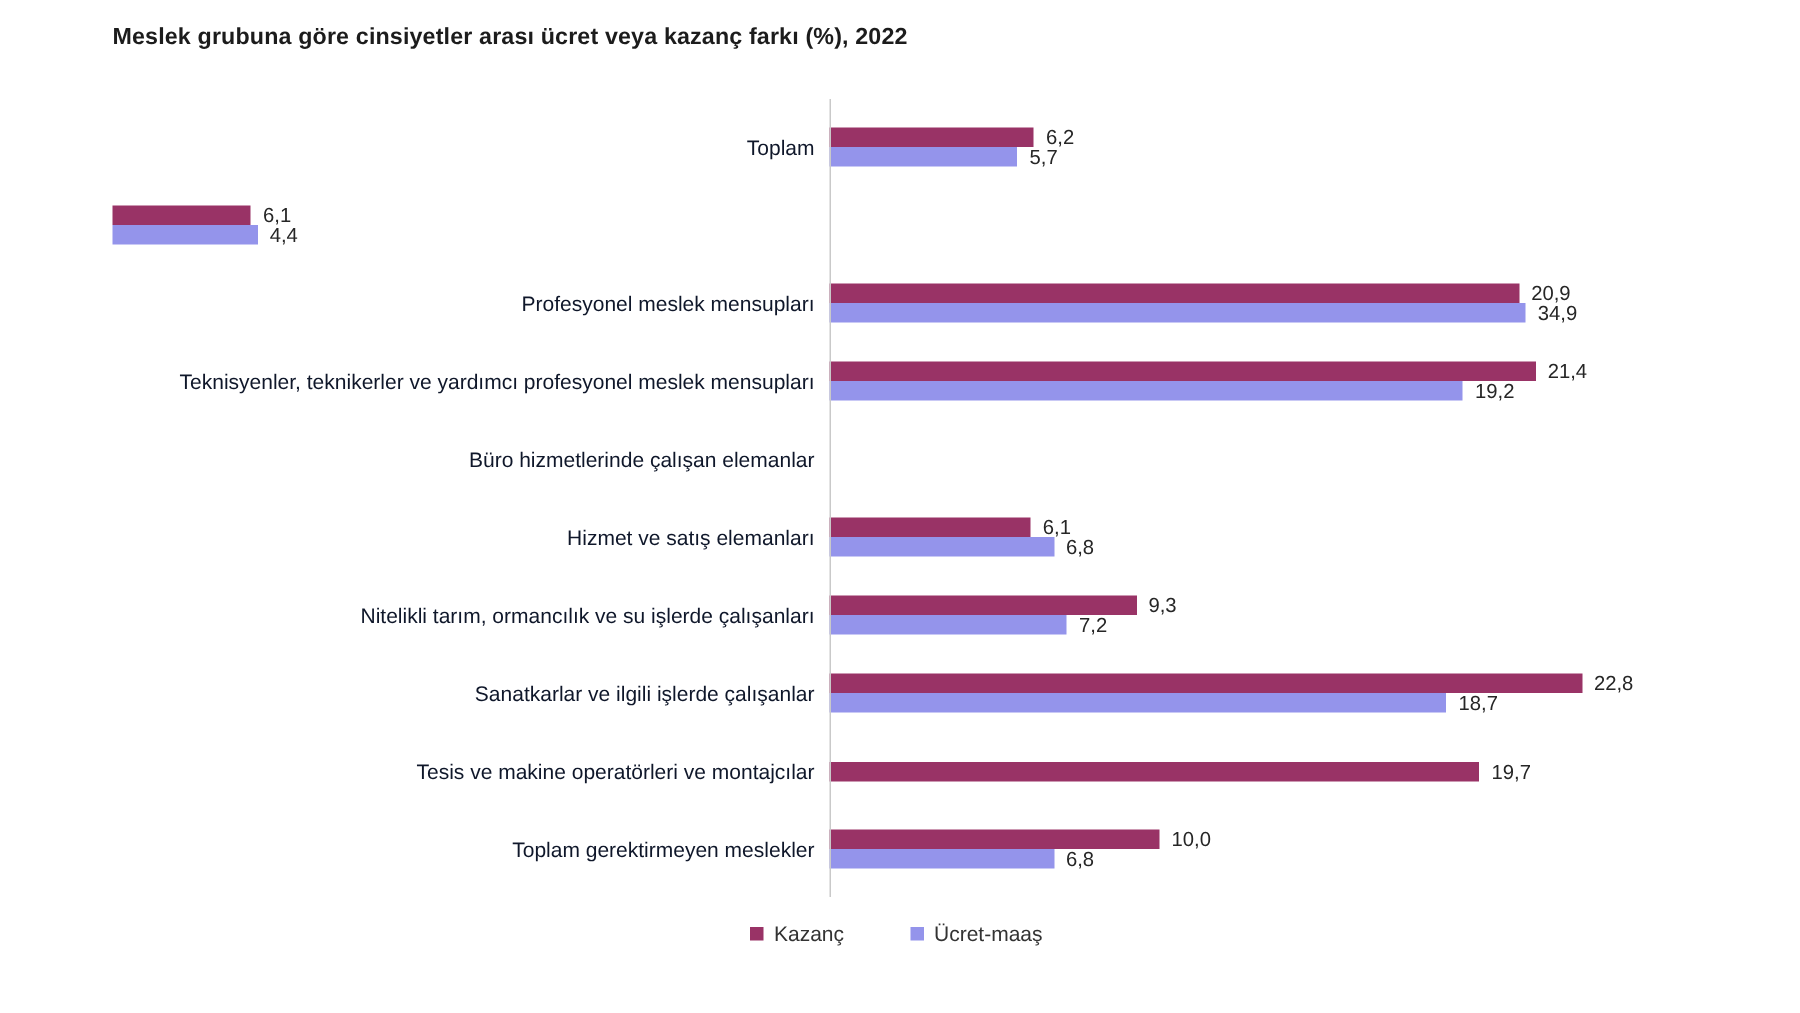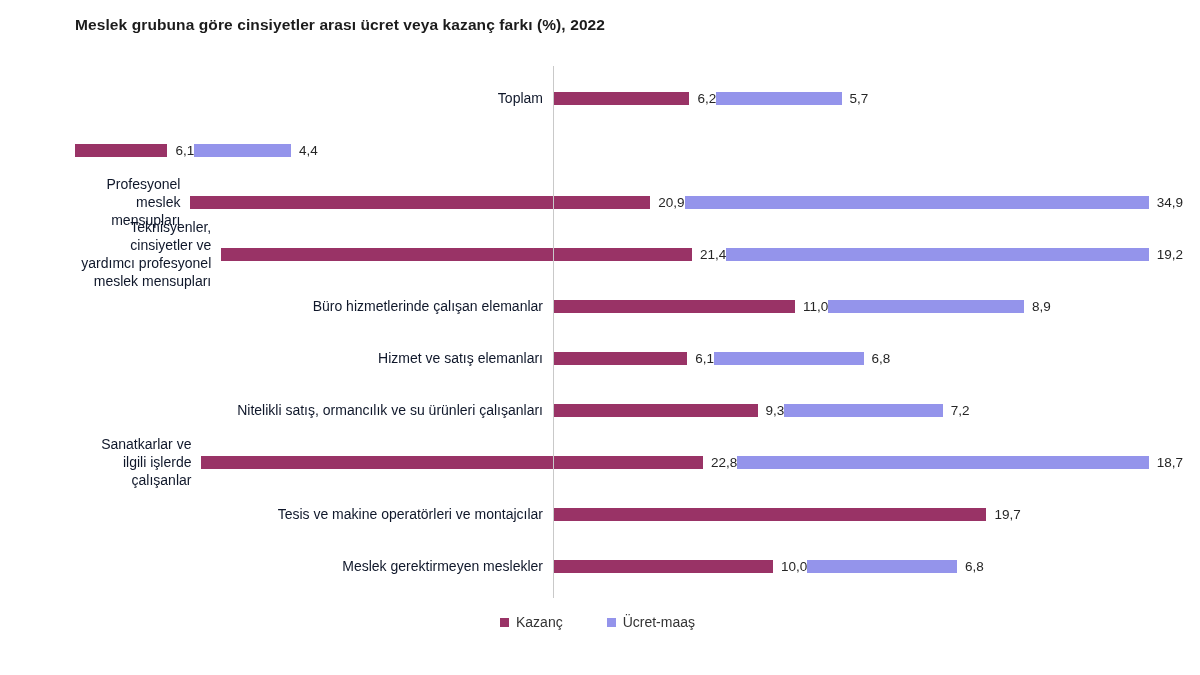--- a/index.html
+++ b/index.html
@@ -11,21 +11,21 @@
     position:absolute;left:75px;top:16px;
     font-size:15.5px;font-weight:bold;color:#1c1c1c;letter-spacing:.1px;
   }
   .chart-area{position:absolute;left:75px;top:72px;right:12px;height:525px;}
   .axis-line{position:absolute;left:478px;top:-6px;width:1px;height:532px;background:#c9c9c9;}
   .row{display:flex;align-items:center;height:52px;}
   .row-label{
     width:478px;box-sizing:border-box;padding-right:10px;text-align:right;
     font-size:14px;color:#0f172a;line-height:1.3;
   }
-  .row-bars{flex:1;display:flex;}
+  .row-bars{flex:1;display:flex;flex-direction:column;}
   .bar-line{display:flex;align-items:center;height:13px;}
   .bar{height:13px;flex:0 0 auto;}
   .bar-value{margin-left:8px;font-size:13.5px;color:#262626;white-space:nowrap;}
   .legend{
     position:absolute;left:0;right:0;top:614px;
     display:flex;justify-content:center;align-items:center;gap:44px;
   }
   .legend-item{display:flex;align-items:center;gap:7px;font-size:14px;color:#333333;}
   .legend-swatch{width:9px;height:9px;display:inline-block;}
 </style>
@@ -70,60 +70,50 @@
               <div class="bar" style="width: 459.8px; background: rgb(153, 51, 102);"></div>
               <span class="bar-value">20,9</span>
             </div>
             <div class="bar-line">
               <div class="bar" style="width: 464.2px; background: rgb(148, 148, 235);"></div>
               <span class="bar-value">34,9</span>
             </div>
           </div>
         </div>
         <div class="row">
-          <div class="row-label">Teknisyenler, cinsiyetler ve yardımcı profesyonel meslek mensupları</div>
+          <div class="row-label">Teknisyenler, teknikerler ve yardımcı profesyonel meslek mensupları</div>
           <div class="row-bars">
             <div class="bar-line">
               <div class="bar" style="width: 470.8px; background: rgb(153, 51, 102);"></div>
               <span class="bar-value">21,4</span>
             </div>
             <div class="bar-line">
               <div class="bar" style="width: 422.4px; background: rgb(148, 148, 235);"></div>
               <span class="bar-value">19,2</span>
             </div>
           </div>
         </div>
         <div class="row">
           <div class="row-label">Büro hizmetlerinde çalışan elemanlar</div>
-          <div class="row-bars">
-            <div class="bar-line">
-              <div class="bar" style="width: 242px; background: rgb(153, 51, 102);"></div>
-              <span class="bar-value">11,0</span>
-            </div>
-            <div class="bar-line">
-              <div class="bar" style="width: 195.8px; background: rgb(148, 148, 235);"></div>
-              <span class="bar-value">8,9</span>
-            </div>
-          </div>
         </div>
         <div class="row">
           <div class="row-label">Hizmet ve satış elemanları</div>
           <div class="row-bars">
             <div class="bar-line">
               <div class="bar" style="width: 134.2px; background: rgb(153, 51, 102);"></div>
               <span class="bar-value">6,1</span>
             </div>
             <div class="bar-line">
               <div class="bar" style="width: 149.6px; background: rgb(148, 148, 235);"></div>
               <span class="bar-value">6,8</span>
             </div>
           </div>
         </div>
         <div class="row">
-          <div class="row-label">Nitelikli satış, ormancılık ve su ürünleri çalışanları</div>
+          <div class="row-label">Nitelikli tarım, ormancılık ve su işlerde çalışanları</div>
           <div class="row-bars">
             <div class="bar-line">
               <div class="bar" style="width: 204.6px; background: rgb(153, 51, 102);"></div>
               <span class="bar-value">9,3</span>
             </div>
             <div class="bar-line">
               <div class="bar" style="width: 158.4px; background: rgb(148, 148, 235);"></div>
               <span class="bar-value">7,2</span>
             </div>
           </div>
@@ -144,21 +134,21 @@
         <div class="row">
           <div class="row-label">Tesis ve makine operatörleri ve montajcılar</div>
           <div class="row-bars">
             <div class="bar-line">
               <div class="bar" style="width: 433.4px; background: rgb(153, 51, 102);"></div>
               <span class="bar-value">19,7</span>
             </div>
           </div>
         </div>
         <div class="row">
-          <div class="row-label">Meslek gerektirmeyen meslekler</div>
+          <div class="row-label">Toplam gerektirmeyen meslekler</div>
           <div class="row-bars">
             <div class="bar-line">
               <div class="bar" style="width: 220px; background: rgb(153, 51, 102);"></div>
               <span class="bar-value">10,0</span>
             </div>
             <div class="bar-line">
               <div class="bar" style="width: 149.6px; background: rgb(148, 148, 235);"></div>
               <span class="bar-value">6,8</span>
             </div>
           </div>

